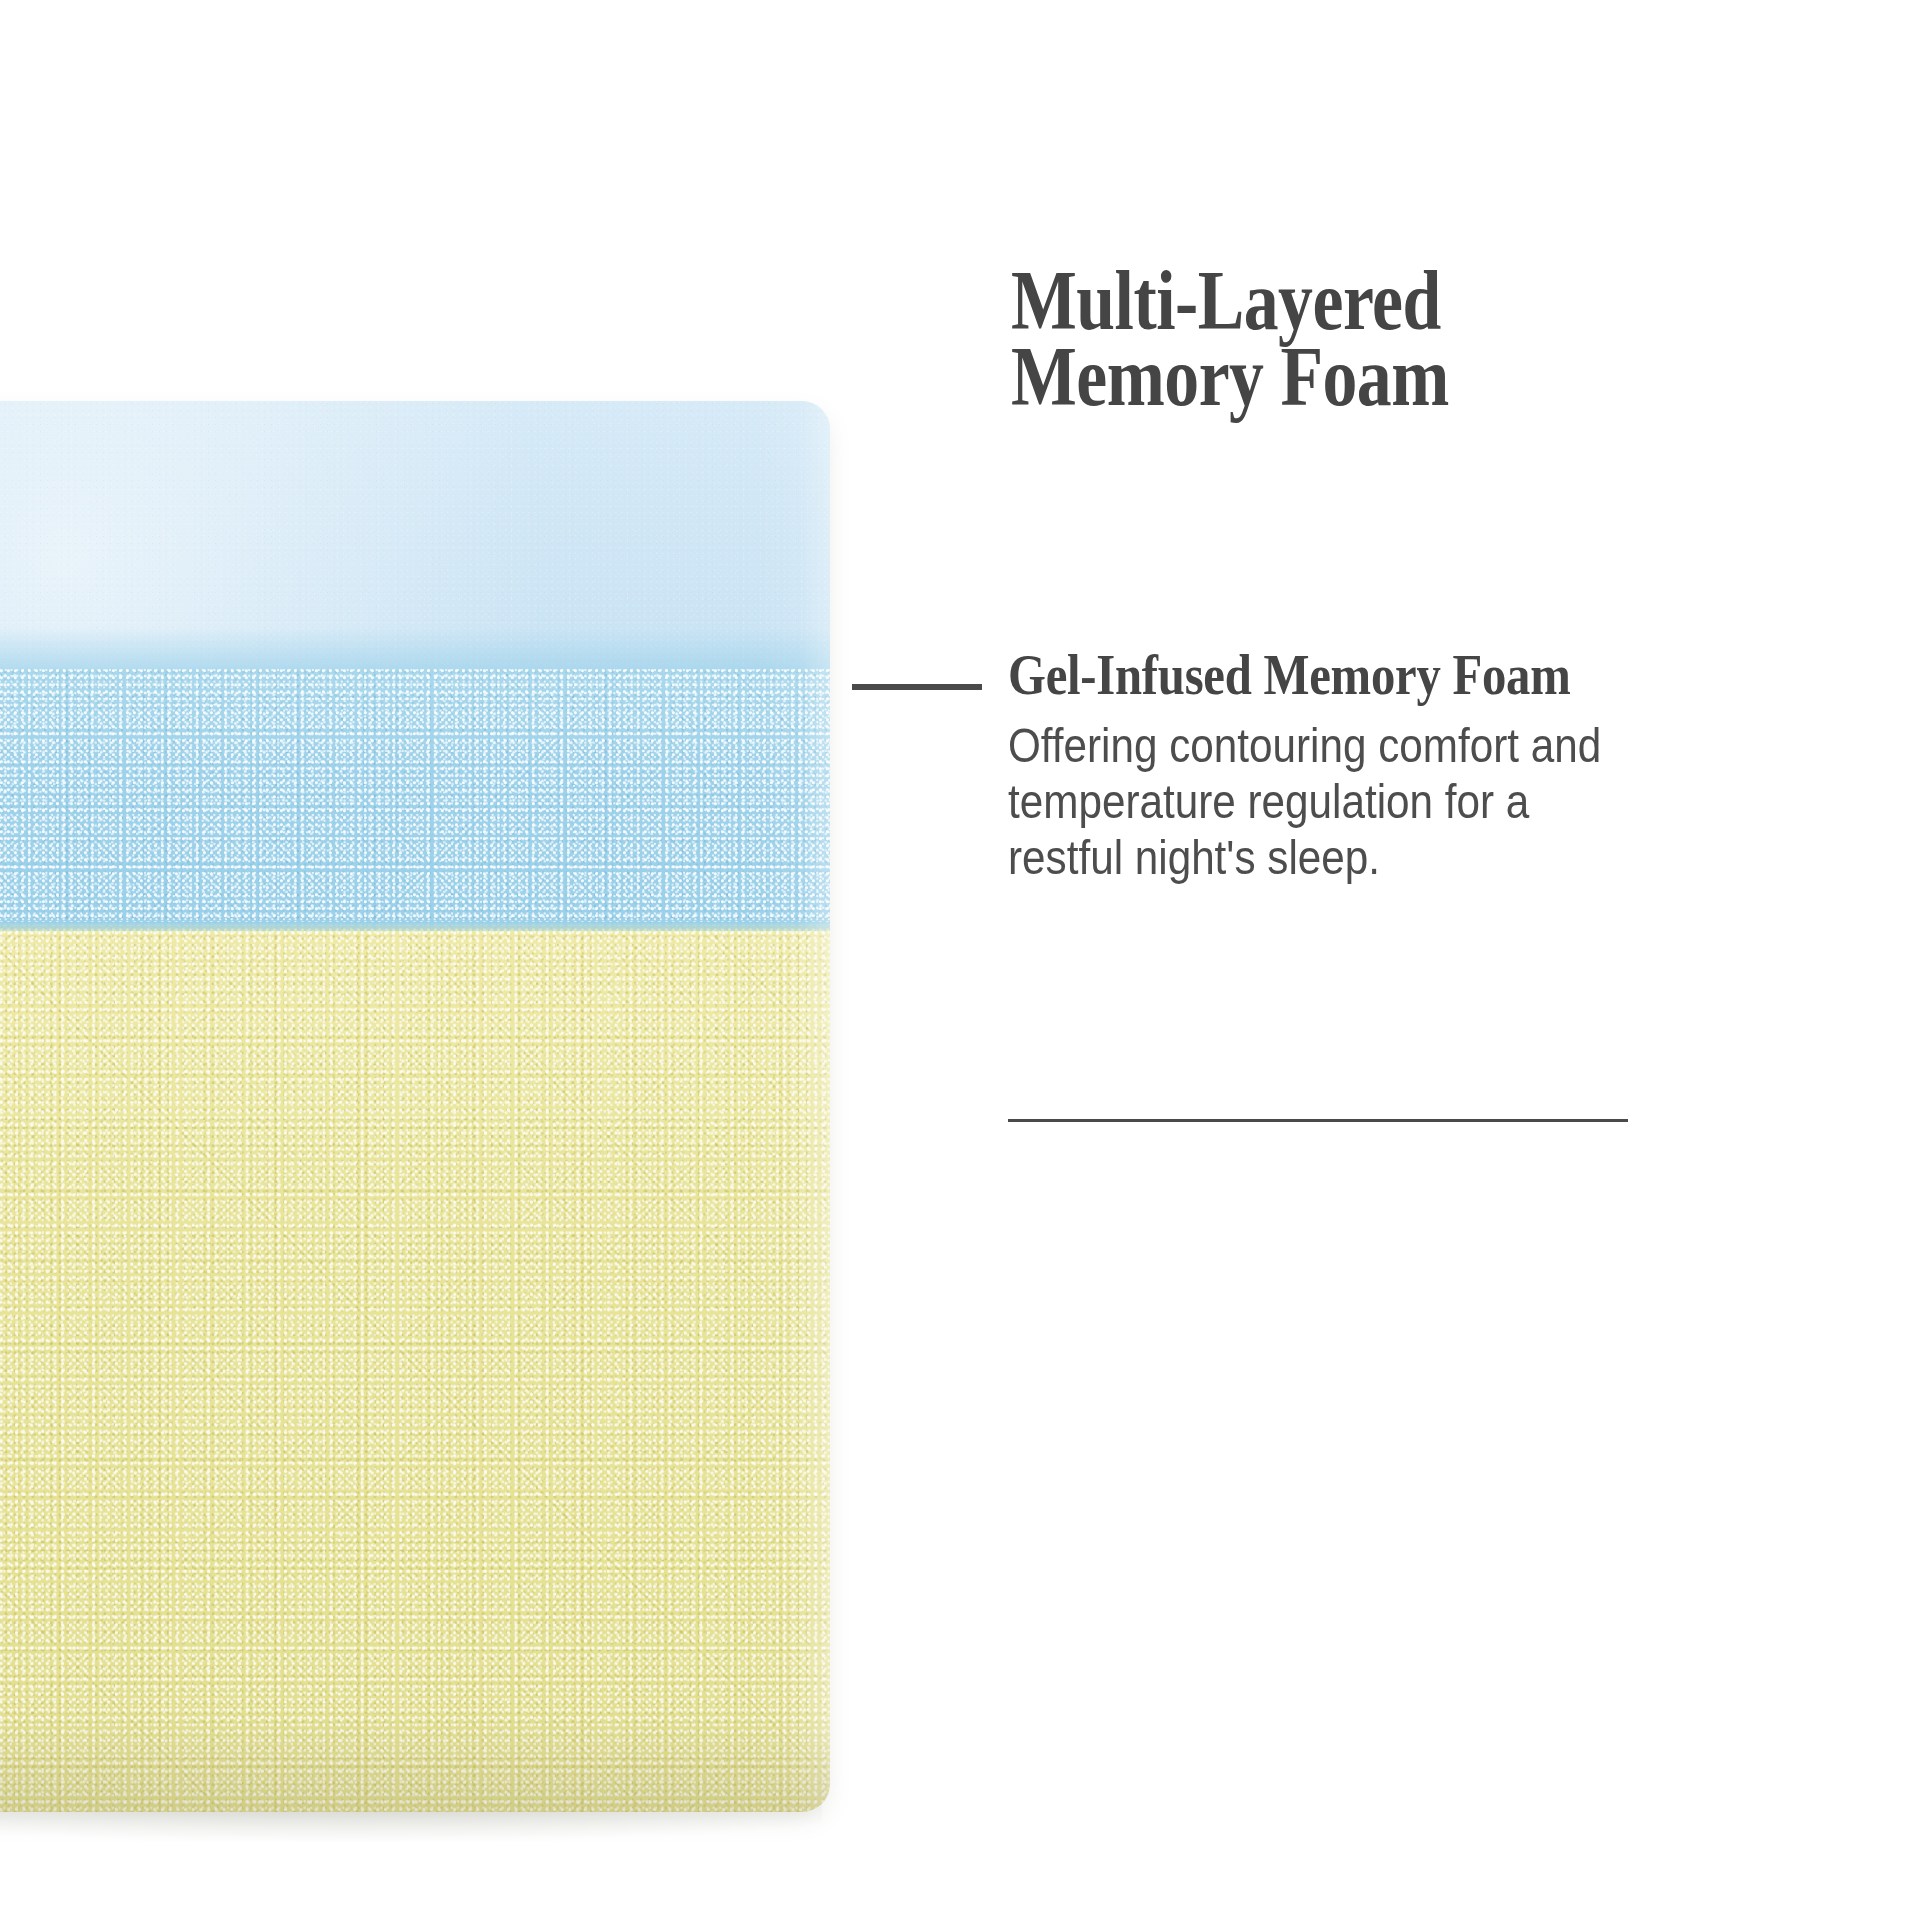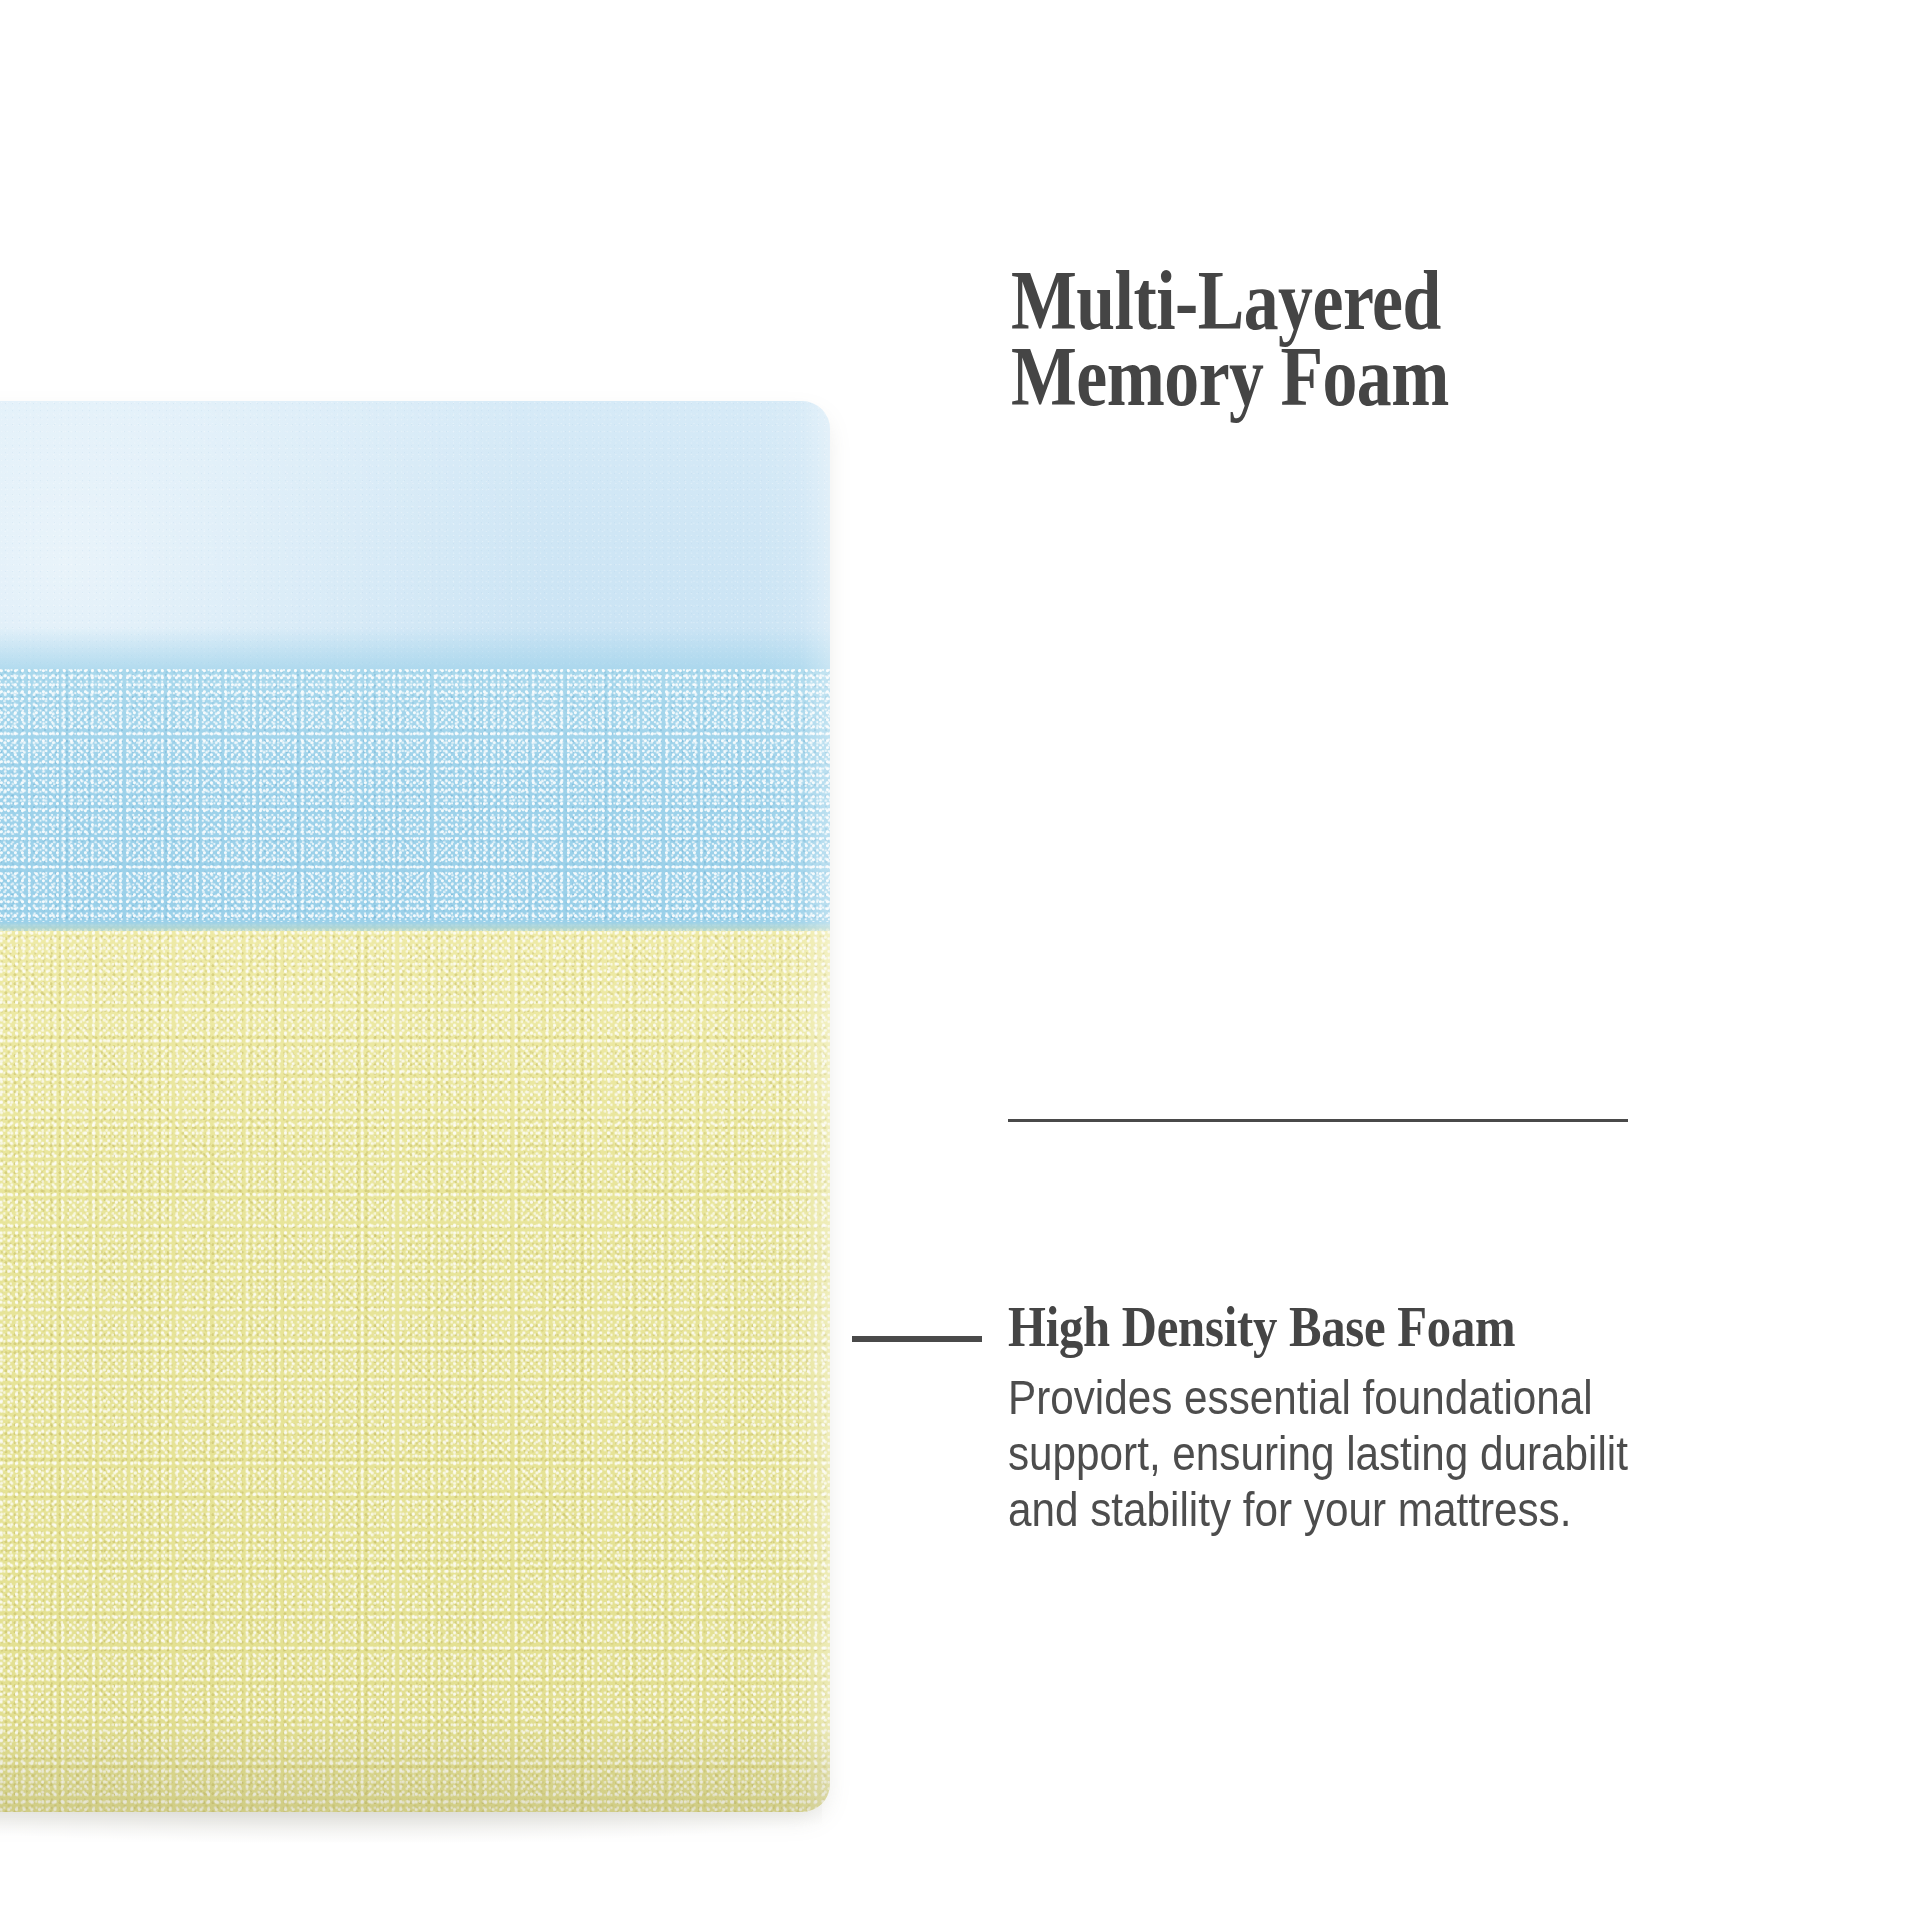--- a/index.html
+++ b/index.html
@@ -231,26 +231,26 @@
     <div class="foam-layer" id="foam-layer-base"></div>
     <div id="foam-edge-shade"></div>
     <div id="foam-bottom-shade"></div>
   </div>
 
   <div id="text-panel">
 
     <h1 id="page-title">Multi-Layered
 Memory Foam</h1>
 
+    <div class="feature-block" id="feature-gel">
+      <span class="feature-dash"></span>
+      <h2 class="feature-heading">Gel-Infused Memory Foam</h2>
+      <p class="feature-body">Offering contouring comfort and
+temperature regulation for a
+restful night's sleep.</p>
+    </div>
 
     <div id="section-divider"></div>
 
-    <div class="feature-block" id="feature-base">
-      <span class="feature-dash"></span>
-      <h2 class="feature-heading">High Density Base Foam</h2>
-      <p class="feature-body">Provides essential foundational
-support, ensuring lasting durability
-and stability for your mattress.</p>
-    </div>
 
   </div>
 </div>
 
 
 </body></html>

